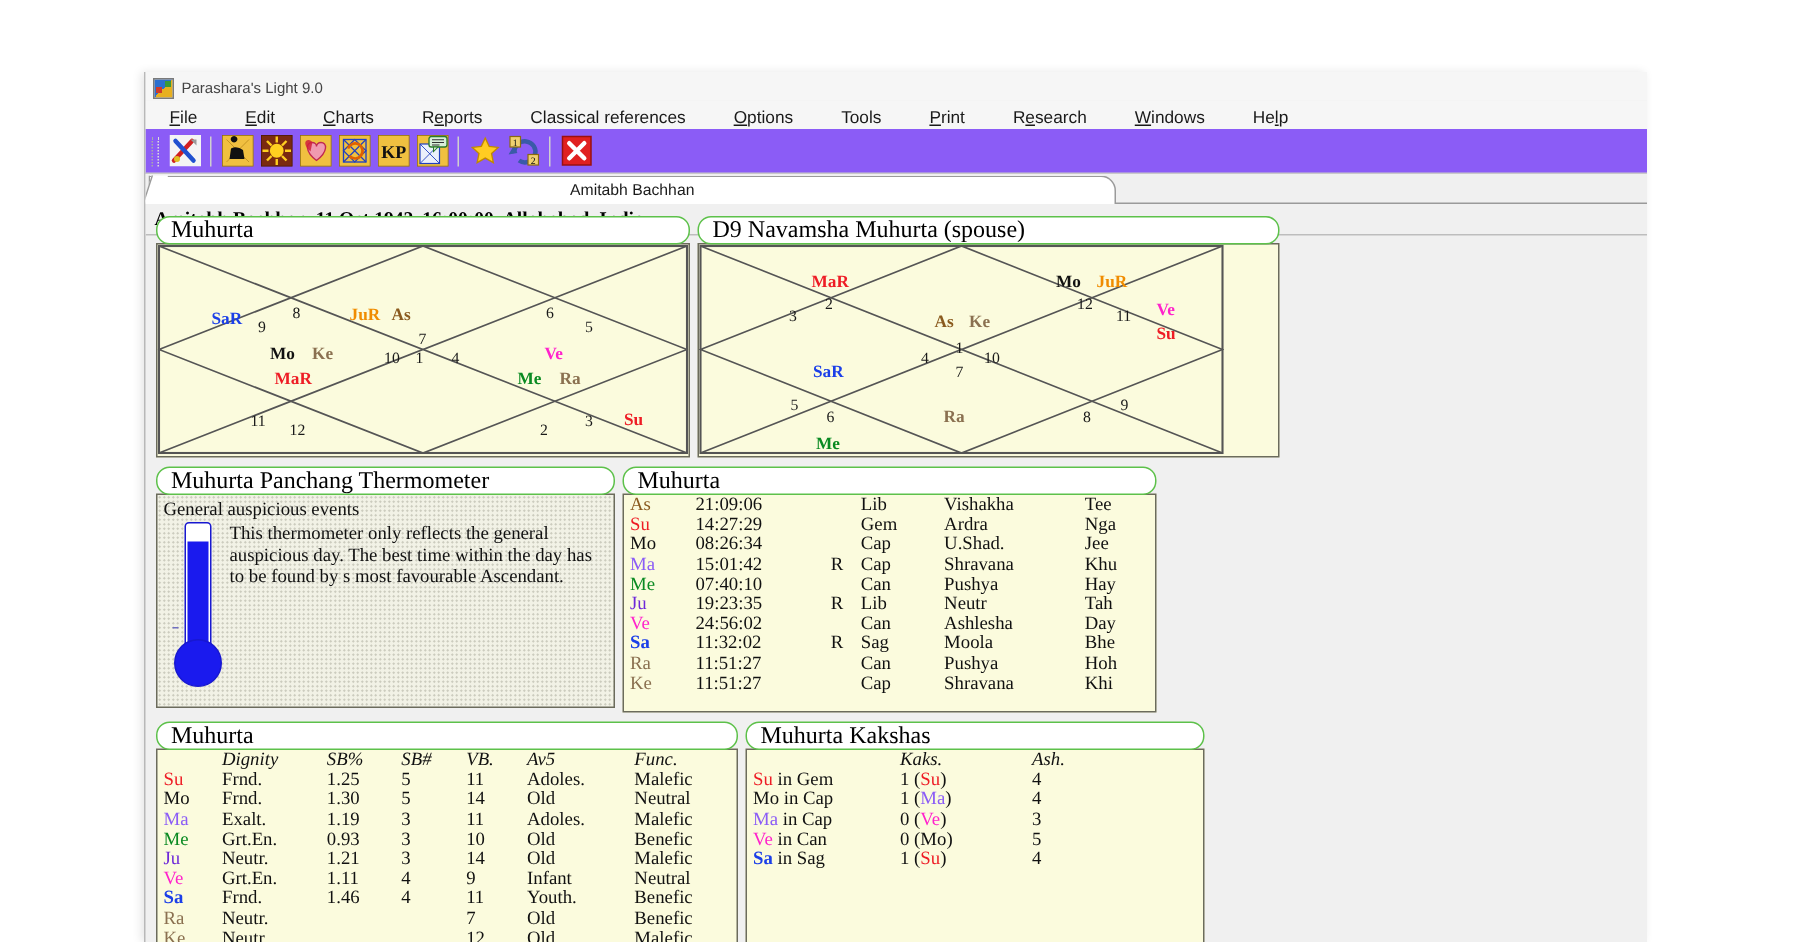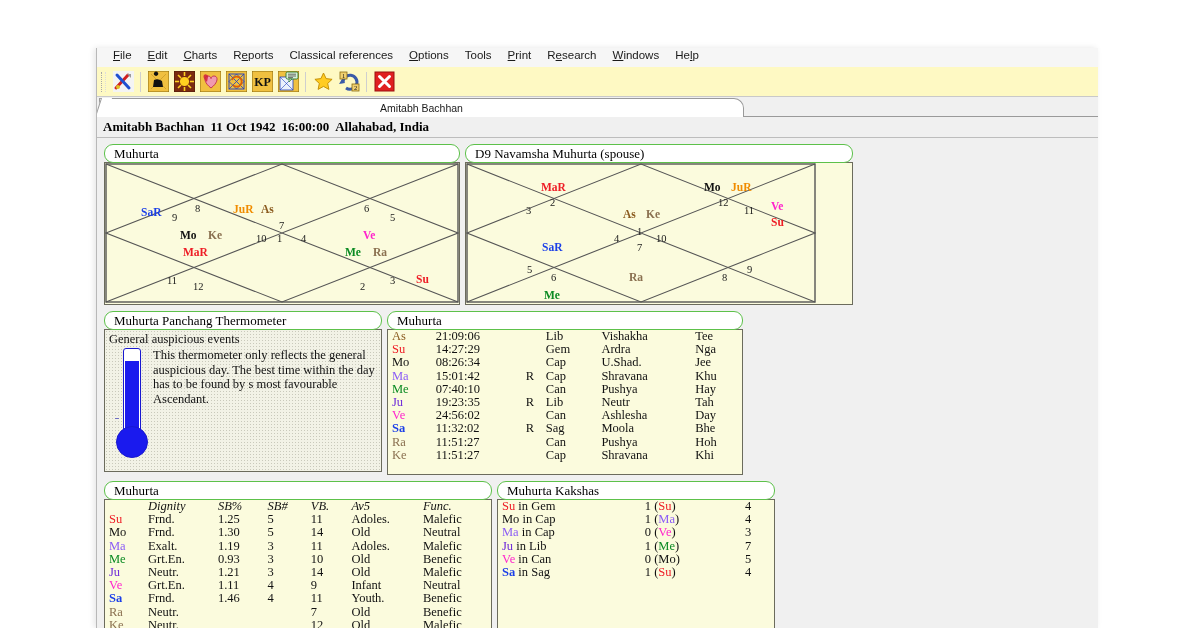--- a/index.html
+++ b/index.html
@@ -31,32 +31,32 @@
     background:#d03a2a;
   }
   .app-icon:before{
     content:"";position:absolute;right:1px;top:1px;width:4px;height:4px;
     background:#3a9a3a;
   }
   .app-title{font-size:10px;color:#444;white-space:nowrap;}
 
   
   .menubar{
-    height:19px;background:#f6f6f6;display:flex;align-items:flex-start;
-    padding-left:8px;gap:0;
+    height:19px;background:#f6f6f6;display:flex;align-items:flex-end;
+    padding-left:8px;gap:16px;
   }
   .menu-item{
     font-size:11.5px;color:#1a1a1a;padding:1px 8px;white-space:nowrap;
     cursor:default;
   }
   .menu-item u{text-decoration:underline;}
 
   
   .toolbar{
-    height:29px;background:#fef9c3;display:flex;align-items:center;
+    height:29px;background:#8b5cf6;display:flex;align-items:center;
     padding-left:4px;border-bottom:1px solid #c9c9c9;
   }
   .tb-grip{width:3px;height:20px;border-left:1px dotted #aaa;border-right:1px dotted #ddd;margin-right:4px;}
   .tb-sep{width:1px;height:20px;background:#cfcfcf;margin:0 4px;}
   .tb-btn{
     width:24px;height:24px;margin:0 1px;position:relative;
     display:flex;align-items:center;justify-content:center;cursor:default;
   }
   .ico{width:21px;height:21px;display:block;position:relative;}
 
@@ -90,38 +90,38 @@
 
   
   #grid{
     position:absolute;left:7px;top:96px;
     display:flex;flex-wrap:wrap;gap:0;
   }
   .panel{position:relative;margin:0 5px 6px 0;}
   .panel-head{
     height:17px;background:#ffffff;border:1.5px solid #5dc14a;
     border-radius:9px;display:flex;align-items:center;padding-left:9px;
-    font-family:"Liberation Serif",serif;font-size:13px;color:#000;
+    font-family:"Liberation Serif",serif;font-size:16px;color:#000;
     position:relative;z-index:2;white-space:nowrap;overflow:hidden;
   }
   .panel-body{
     background:#fbfbdd;border:1px solid #6b6b5c;border-top:1px solid #6b6b5c;
     margin-top:-1px;position:relative;overflow:hidden;
   }
   .panel-body.dotted{
     background-color:#f2f2e6;
     background-image:
       radial-gradient(#c9c9bb .6px, transparent .7px);
     background-size:3px 3px;
   }
 
   
   .col1{width:356px;}
   .col2{width:388px;}
-  .col3{width:278px;}
+  .col3{width:306px;}
   .row1 .panel-body{height:141px;}
   .row2 .panel-body{height:144px;}
 
   
   .chart-svg{display:block;}
   .cht{font-family:"Liberation Serif",serif;font-size:11.5px;font-weight:bold;}
   .cnum{font-family:"Liberation Serif",serif;font-size:10.5px;fill:#1a1a1a;}
 
   
   table.tbl{
@@ -156,20 +156,24 @@
     position:absolute;left:48px;top:18px;right:2px;
     font-family:"Liberation Serif",serif;font-size:12.5px;color:#111;
     line-height:14.5px;
   }
 </style>
 </head>
 <body>
 
 <div id="app-window">
 
+  <div class="titlebar">
+    <div class="app-icon"></div>
+    <div class="app-title">Parashara's Light 9.0</div>
+  </div>
 
   <div class="menubar">
     <div class="menu-item"><u>F</u>ile</div>
     <div class="menu-item"><u>E</u>dit</div>
     <div class="menu-item"><u>C</u>harts</div>
     <div class="menu-item">R<u>e</u>ports</div>
     <div class="menu-item">Classical references</div>
     <div class="menu-item"><u>O</u>ptions</div>
     <div class="menu-item">Tools</div>
     <div class="menu-item"><u>P</u>rint</div>
@@ -595,40 +599,40 @@
     </div>
 
     <div class="panel col3 row2">
       <div class="panel-head">
         <span>Muhurta Kakshas</span>
       </div>
       <div class="panel-body">
         <table class="tbl pad6" id="tbl-kakshas">
             <tbody>
               <tr>
+                <th style="width:90px"></th>
+                <th style="width:80px">Kaks.</th>
+                <th>Ash.</th>
+              </tr>
+              <tr>
                 <td><span class="p-Su">Su</span> in Gem</td>
                 <td>1 (<span class="p-Su">Su</span>)</td>
                 <td>4</td>
               </tr>
               <tr>
                 <td><span class="p-Mo">Mo</span> in Cap</td>
                 <td>1 (<span class="p-Ma">Ma</span>)</td>
                 <td>4</td>
               </tr>
               <tr>
                 <td><span class="p-Ma">Ma</span> in Cap</td>
                 <td>0 (<span class="p-Ve">Ve</span>)</td>
                 <td>3</td>
               </tr>
               <tr>
-                <td><span class="p-Ju">Ju</span> in Lib</td>
-                <td>1 (<span class="p-Me">Me</span>)</td>
-                <td>7</td>
-              </tr>
-              <tr>
                 <td><span class="p-Ve">Ve</span> in Can</td>
                 <td>0 (<span class="p-Mo">Mo</span>)</td>
                 <td>5</td>
               </tr>
               <tr>
                 <td><span class="p-Sa">Sa</span> in Sag</td>
                 <td>1 (<span class="p-Su">Su</span>)</td>
                 <td>4</td>
               </tr>
             </tbody>

